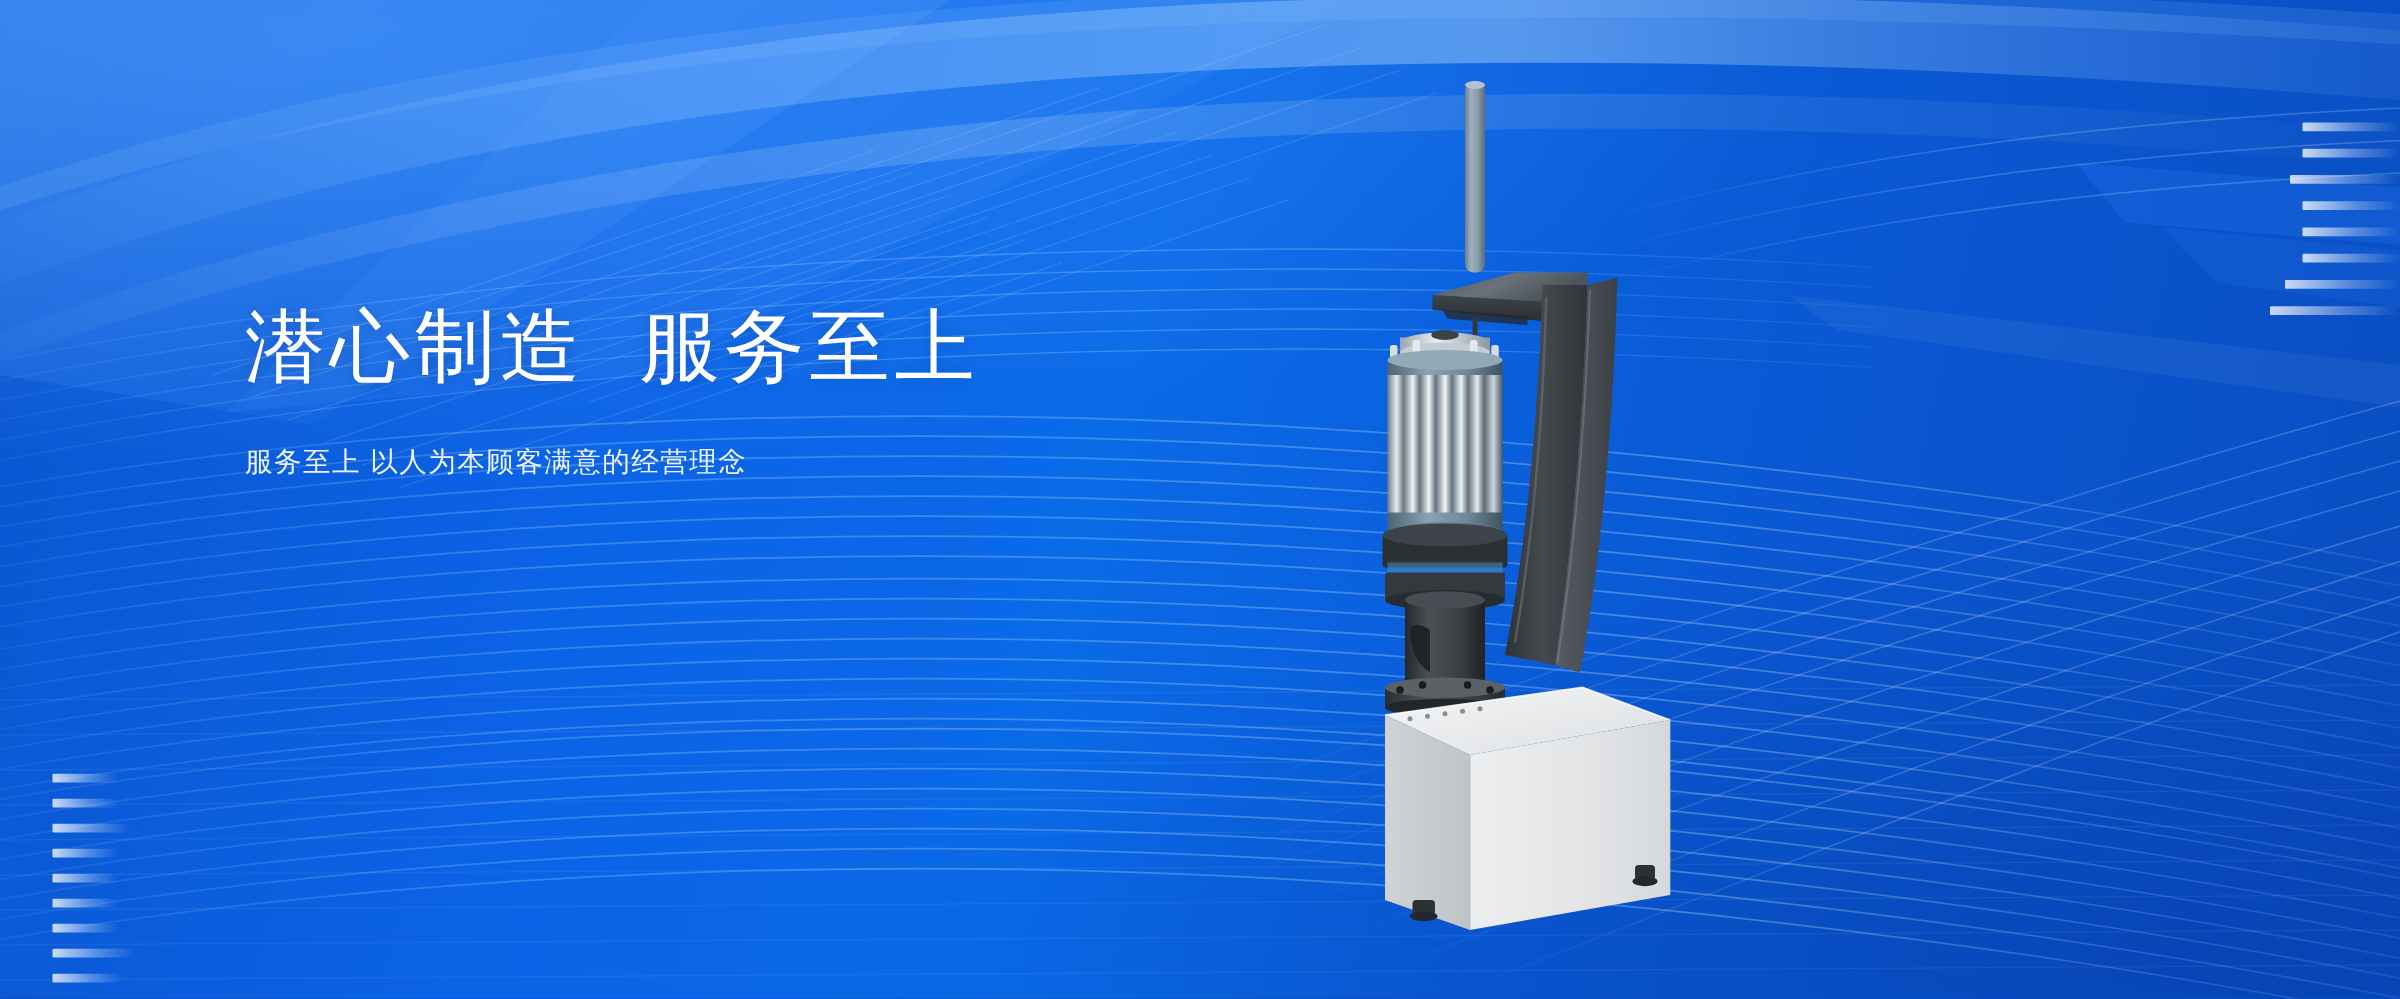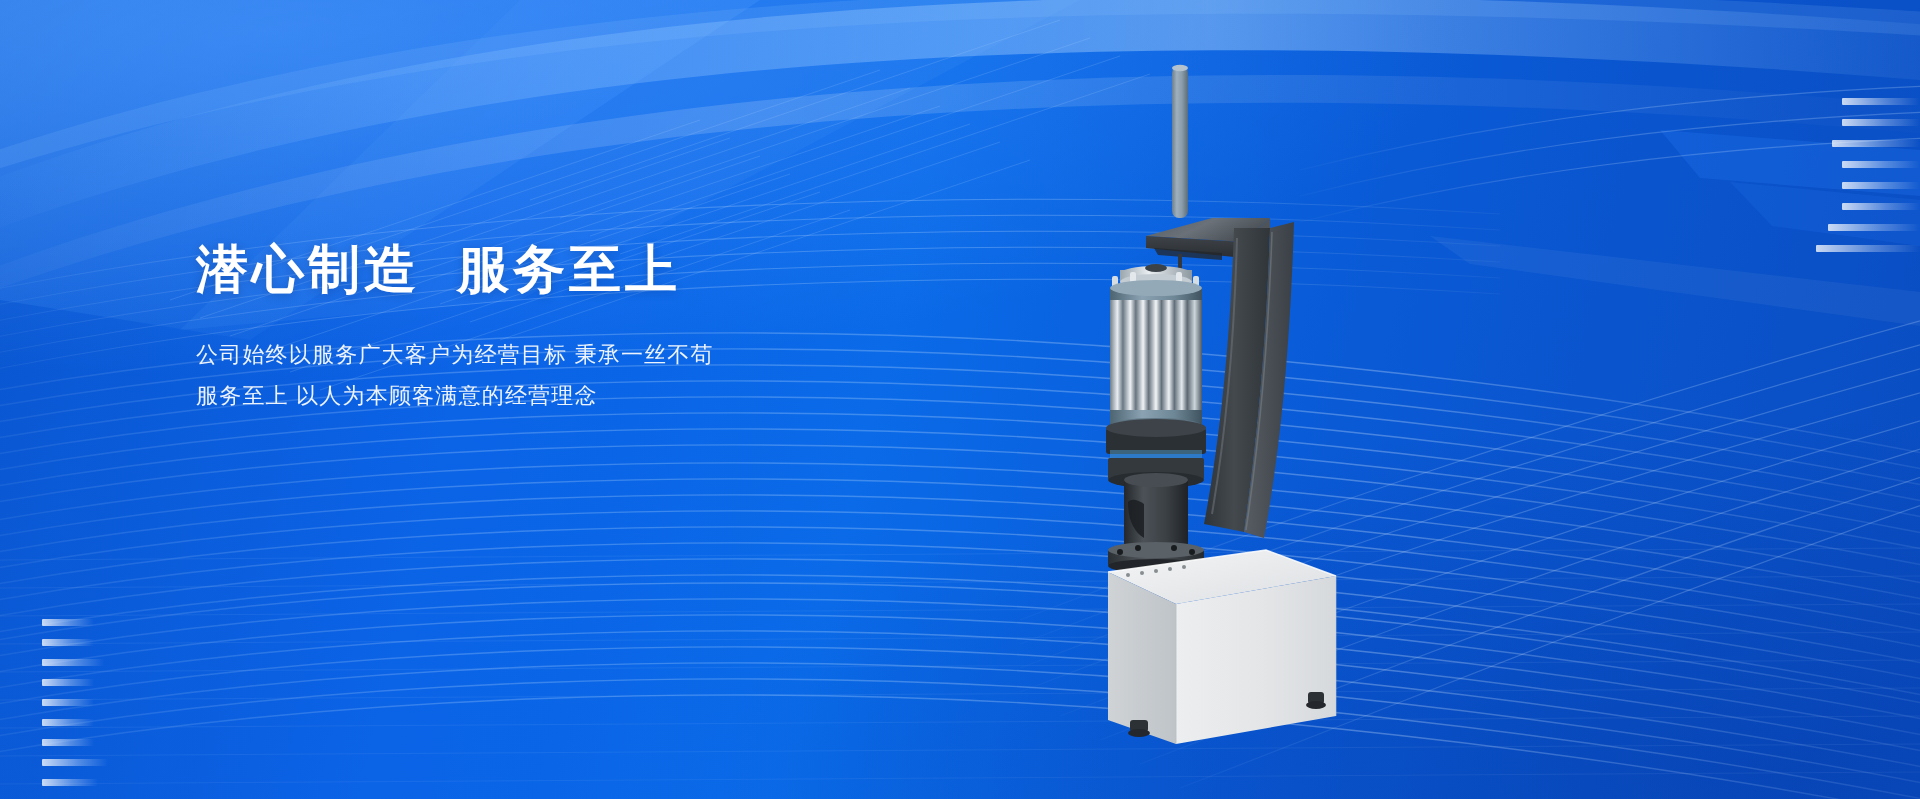--- a/index.html
+++ b/index.html
@@ -35,21 +35,21 @@
   #ticks-right .tick { margin-bottom:14px; }
   #ticks-bottom-left { left:42px; bottom:0px; align-items:flex-start; }
   #ticks-bottom-left .tick { margin-bottom:13px; }
 
   
   #text-block {
     position:absolute; left:196px; top:238px;
     width:820px;
   }
   #headline {
-    font-size:52px; font-weight:bold; color:#ffffff;
+    font-size:64px; font-weight:normal; color:#ffffff;
     letter-spacing:4px; line-height:1.22;
     white-space:pre; text-shadow:0 2px 10px rgba(0,20,70,0.20);
   }
   #subtitle { margin-top:34px; }
   .sub-line {
     font-size:22px; color:#eef4ff; letter-spacing:1.2px;
     line-height:1.85; white-space:pre;
   }
 
   
@@ -201,21 +201,20 @@
     <span class="tick" style="width: 52px;"></span>
     <span class="tick" style="width: 52px;"></span>
     <span class="tick" style="width: 52px;"></span>
     <span class="tick" style="width: 66px;"></span>
     <span class="tick" style="width: 56px;"></span>
   </div>
 
   <div id="text-block">
     <div id="headline">潜心制造  服务至上</div>
     <div id="subtitle">
-      <div class="sub-line">公司始终以服务广大客户为经营目标 秉承一丝不苟</div>
       <div class="sub-line">服务至上 以人为本顾客满意的经营理念</div>
     </div>
   </div>
 
   <div id="machine">
     <svg viewBox="0 0 300 700" preserveAspectRatio="xMidYMid meet" aria-hidden="true">
       <defs>
 
         <linearGradient id="rodG" x1="0" y1="0" x2="1" y2="0">
           <stop offset="0" stop-color="#6d7e8c"></stop>

